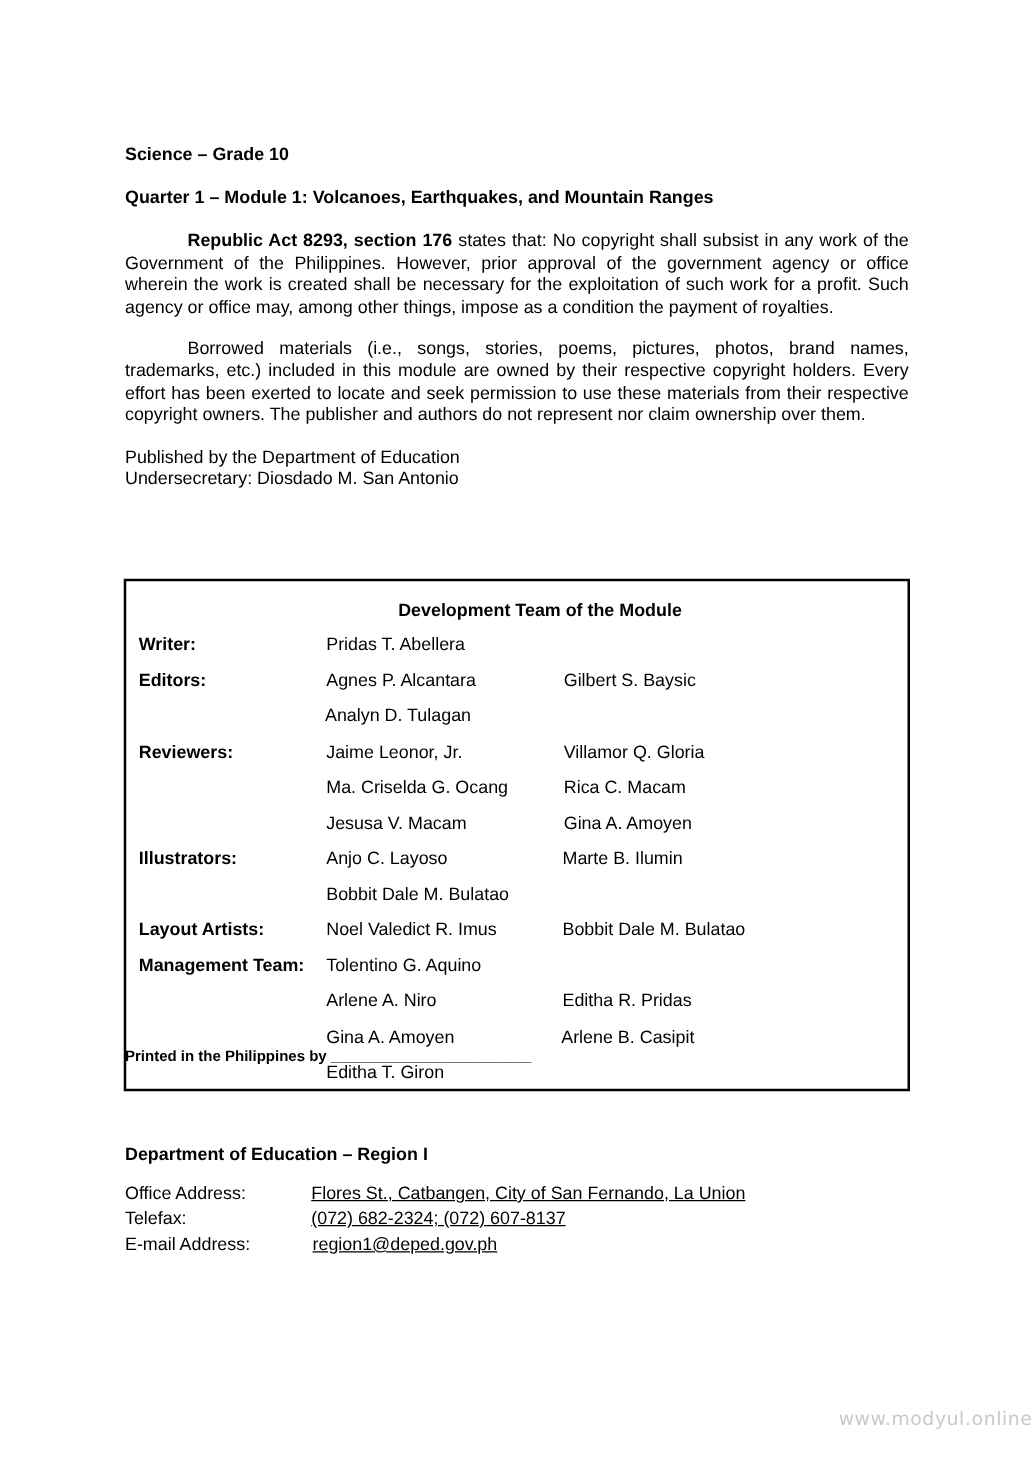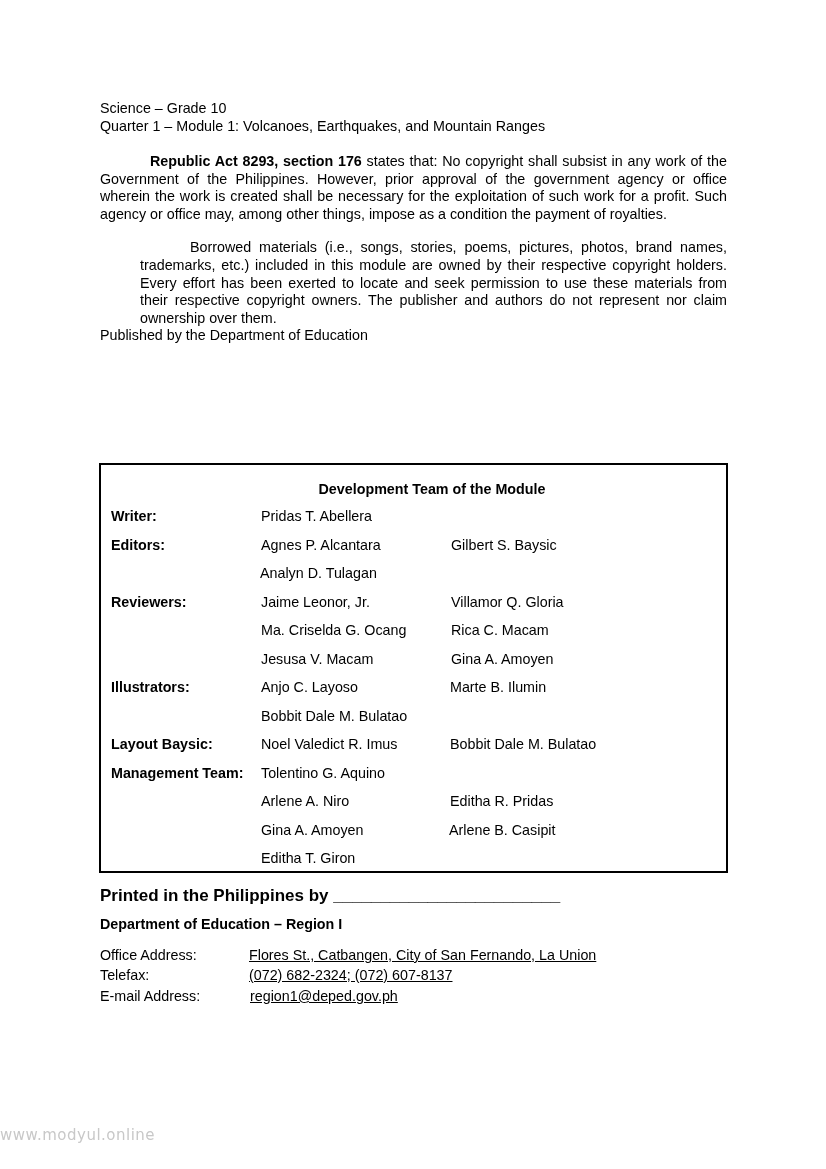--- a/index.html
+++ b/index.html
@@ -1,55 +1,56 @@
 <!DOCTYPE html>
 <html><head>
 <meta charset="utf-8">
 <style>
   html, body { margin:0; padding:0; background:#ffffff; }
   body { width:826px; height:1169px; position:relative; overflow:hidden;
          font-family:"Liberation Sans", sans-serif; color:#000; }
   .page { position:absolute; left:100px; top:99px; width:627px; font-size:14.3px; }
-  .hdr { font-weight:normal; line-height:18px; }
+  .hdr { font-weight:bold; line-height:18px;margin-top:16px; }
   .para { text-align:justify; line-height:17.6px; margin:0; }
   .para .indent { display:inline-block; width:50px; }
   .para b { font-weight:bold; }
   .p1 { margin-top:18px; }
-  .p2 { margin-top:16px;margin-left:40px; }
-  .pub { margin-top:0; line-height:17.6px; }
+  .p2 { margin-top:16px; }
+  .pub { margin-top:16px; line-height:17.6px; }
   .team-box { position:absolute; left:99px; top:463px; width:625px; height:406px;
               border:2px solid #000; }
   .team-title { position:absolute; left:0; right:0; top:16px; text-align:center;
                 font-weight:bold; font-size:14.3px;padding-left:37px; }
   .row { position:absolute; left:10px; height:20px; font-size:14.3px; }
   .row .role { position:absolute; left:0; font-weight:bold; white-space:nowrap; }
   .row .n1 { position:absolute; left:150px; white-space:nowrap; }
   .row .n2 { position:absolute; left:340px; white-space:nowrap; }
-  .printed { position:absolute; left:100px; top:886px; font-weight:bold; font-size:17px; }
+  .printed { position:absolute; left:100px; top:838px; font-weight:bold; font-size:12px; }
   .deped { position:absolute; left:100px; top:916px; font-weight:bold; font-size:14.3px; }
   .contact { position:absolute; left:100px; font-size:14.3px; }
   .contact .lbl { position:absolute; left:0; white-space:nowrap; }
   .contact .val { position:absolute; left:149px; white-space:nowrap; text-decoration:underline; }
-  .watermark { position:absolute; left:0; right:0; top:1126px; text-align:left;
+  .watermark { position:absolute; left:0; right:0; top:1126px; text-align:right;
                color:#c8c8c8; font-size:15px; letter-spacing:0.5px;
                font-family:"DejaVu Sans", sans-serif; }
 </style>
 </head>
 <body>
 
 <div class="page">
   <div class="hdr">Science – Grade 10</div>
   <div class="hdr">Quarter 1 – Module 1: Volcanoes, Earthquakes, and Mountain Ranges</div>
 
   <p class="para p1"><span class="indent"></span><b>Republic Act 8293, section 176</b><span> states that: No copyright shall subsist in any work of the Government of the Philippines. However, prior approval of the government agency or office wherein the work is created shall be necessary for the exploitation of such work for a profit. Such agency or office may, among other things, impose as a condition the payment of royalties.</span></p>
 
   <p class="para p2"><span class="indent"></span><span>Borrowed materials (i.e., songs, stories, poems, pictures, photos, brand names, trademarks, etc.) included in this module are owned by their respective copyright holders. Every effort has been exerted to locate and seek permission to use these materials from their respective copyright owners. The publisher and authors do not represent nor claim ownership over them.</span></p>
 
   <div class="pub">
     <div>Published by the Department of Education</div>
+    <div>Undersecretary: Diosdado M. San Antonio</div>
   </div>
 </div>
 
 <div class="team-box">
   <div class="team-title">Development Team of the Module</div>
 
   <div class="row" style="top:43px">
       <span class="role">Writer:</span>
       <span class="n1">Pridas T. Abellera</span>
       <span class="n2"></span>
@@ -83,21 +84,21 @@
       <span class="role">Illustrators:</span>
       <span class="n1">Anjo C. Layoso</span>
       <span class="n2" style="left:339px">Marte B. Ilumin</span>
     </div>
   <div class="row" style="top:243px">
       <span class="role"></span>
       <span class="n1">Bobbit Dale M. Bulatao</span>
       <span class="n2"></span>
     </div>
   <div class="row" style="top:271px">
-      <span class="role">Layout Baysic:</span>
+      <span class="role">Layout Artists:</span>
       <span class="n1">Noel Valedict R. Imus</span>
       <span class="n2" style="left:339px">Bobbit Dale M. Bulatao</span>
     </div>
   <div class="row" style="top:300px">
       <span class="role">Management Team:</span>
       <span class="n1">Tolentino G. Aquino</span>
       <span class="n2"></span>
     </div>
   <div class="row" style="top:328px">
       <span class="role"></span>

